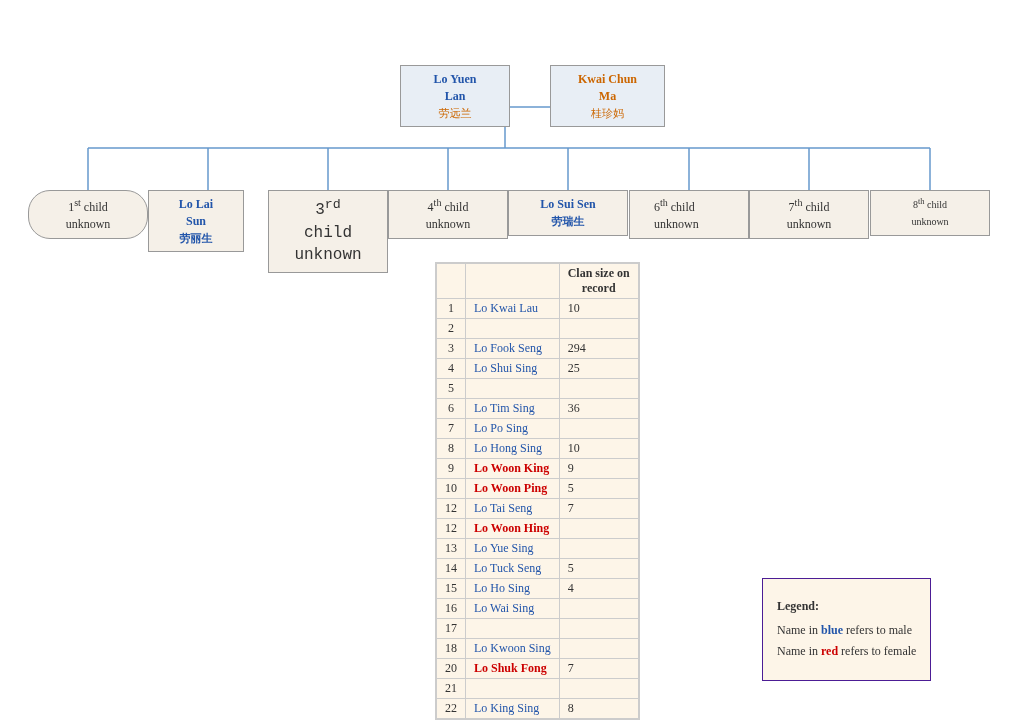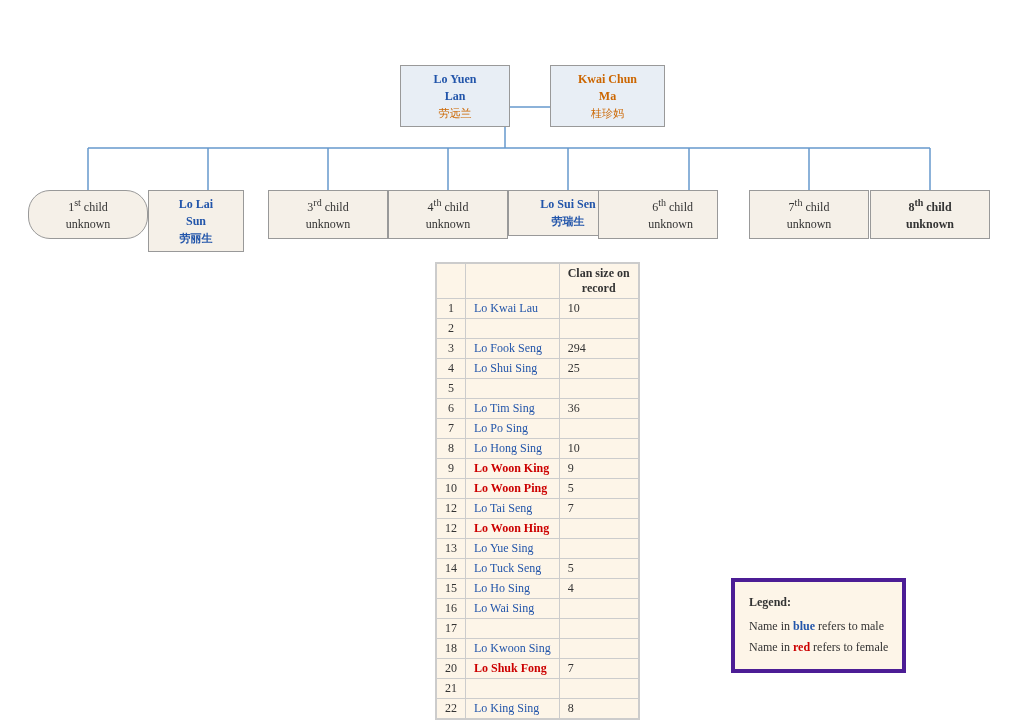--- a/index.html
+++ b/index.html
@@ -83,24 +83,24 @@
       width: 28px;
     }
 
     .cell-blue { color: #2255aa; }
     .cell-red { color: #cc0000; font-weight: bold; }
 
     
     .legend-box {
       position: absolute;
       top: 578px;
-      left: 731px;
-      border: 4px solid #4c1d95;
+      left: 762px;
+      border: 1px solid #4c1d95;
       background: #fdf5e8;
-      padding: 10px 14px;
+      padding: 17px 14px;
       font-size: 12px;
       line-height: 1.8;
     }
 
     .legend-title { font-weight: bold; margin-bottom: 2px; }
   </style>
 </head>
 <body>
 
 <div class="tree-container">
@@ -143,42 +143,42 @@
   <div class="node-box" style="left:28px; top:190px; width:120px; text-align:center;border-radius:22px;">
     <span style="font-size:12px;">1<sup>st</sup> child<br>unknown</span>
   </div>
 
   <div class="node-box" style="left:148px; top:190px; width:96px; text-align:center;">
     <span class="name-blue">Lo Lai Sun</span><br>
     <span class="chinese name-blue">劳丽生</span>
   </div>
 
   <div class="node-box" style="left:268px; top:190px; width:120px; text-align:center;">
-    <span style="font-size:12px;">3<sup>rd</sup> child<br>unknown</span>
+    <span style="font-size:16px;font-family:Liberation Mono, monospace;">3<sup>rd</sup> child<br>unknown</span>
   </div>
 
   <div class="node-box" style="left:388px; top:190px; width:120px; text-align:center;">
     <span style="font-size:12px;margin-top:44px;">4<sup>th</sup> child<br>unknown</span>
   </div>
 
   <div class="node-box" style="left:508px; top:190px; width:120px; text-align:center;">
     <span class="name-blue">Lo Sui Sen</span><br>
     <span class="chinese name-blue">劳瑞生</span>
   </div>
 
-  <div class="node-box" style="left:598px; top:190px; width:120px; text-align:right;">
+  <div class="node-box" style="left:629px; top:190px; width:120px; text-align:left;">
     <span style="font-size:12px;">6<sup>th</sup> child<br>unknown</span>
   </div>
 
   <div class="node-box" style="left:749px; top:190px; width:120px; text-align:center;">
     <span style="font-size:12px;">7<sup>th</sup> child<br>unknown</span>
   </div>
 
   <div class="node-box" style="left:870px; top:190px; width:120px; text-align:center;">
-    <span style="font-size:12px;font-weight:bold;">8<sup>th</sup> child<br>unknown</span>
+    <span style="font-size:10px;">8<sup>th</sup> child<br>unknown</span>
   </div>
 
   <div class="table-container">
     <table class="clan-table">
       <thead>
         <tr>
           <th></th>
           <th></th>
           <th>Clan size on<br>record</th>
         </tr>

